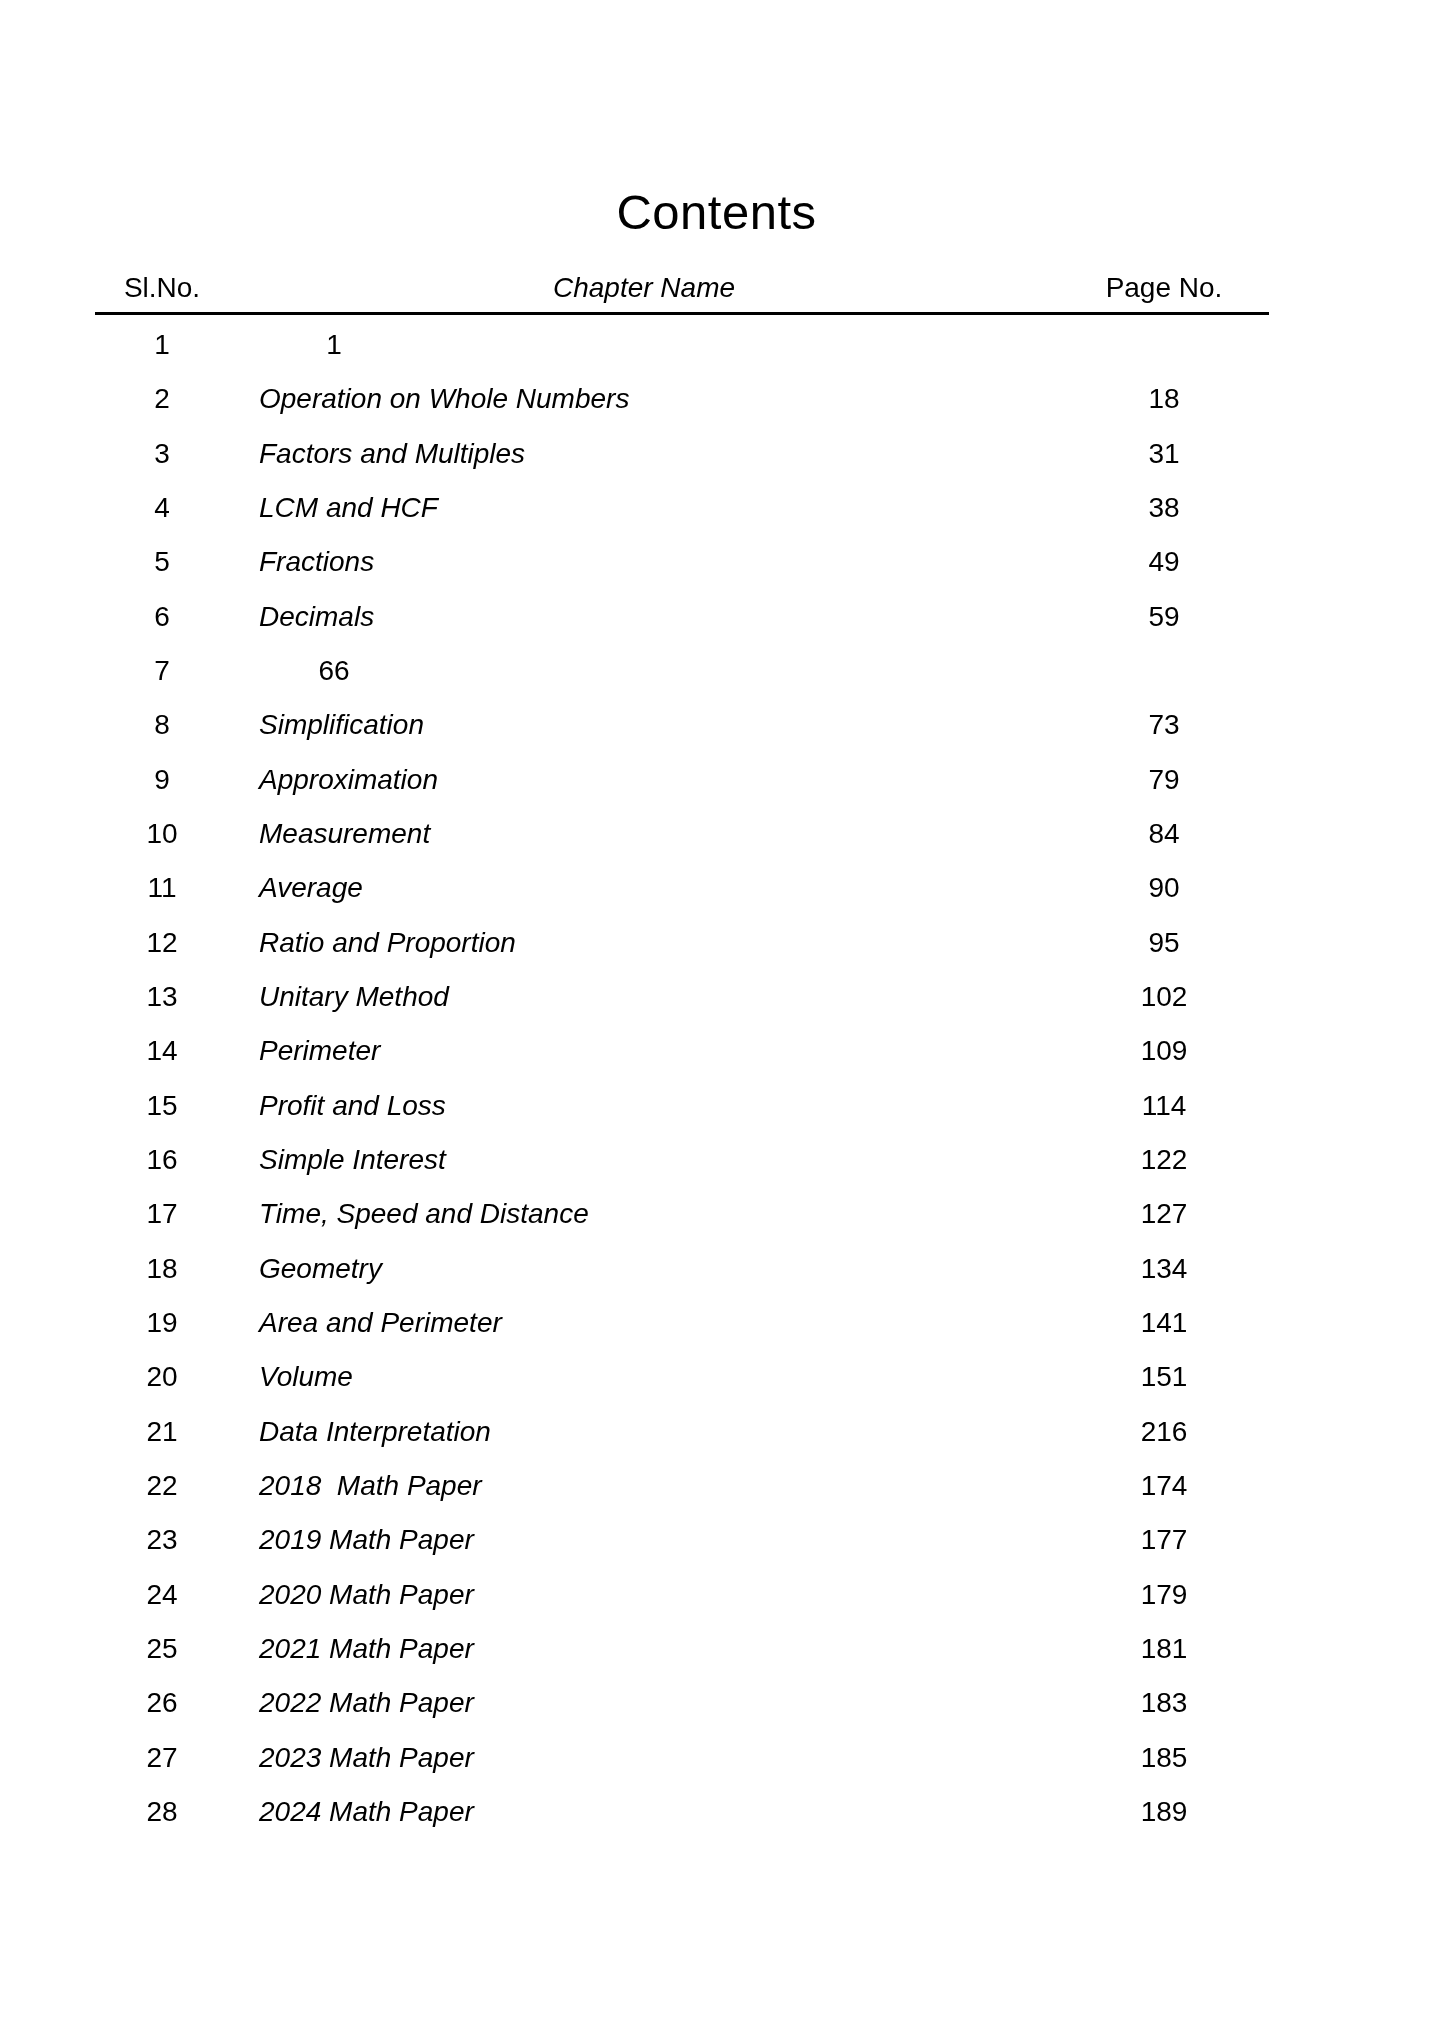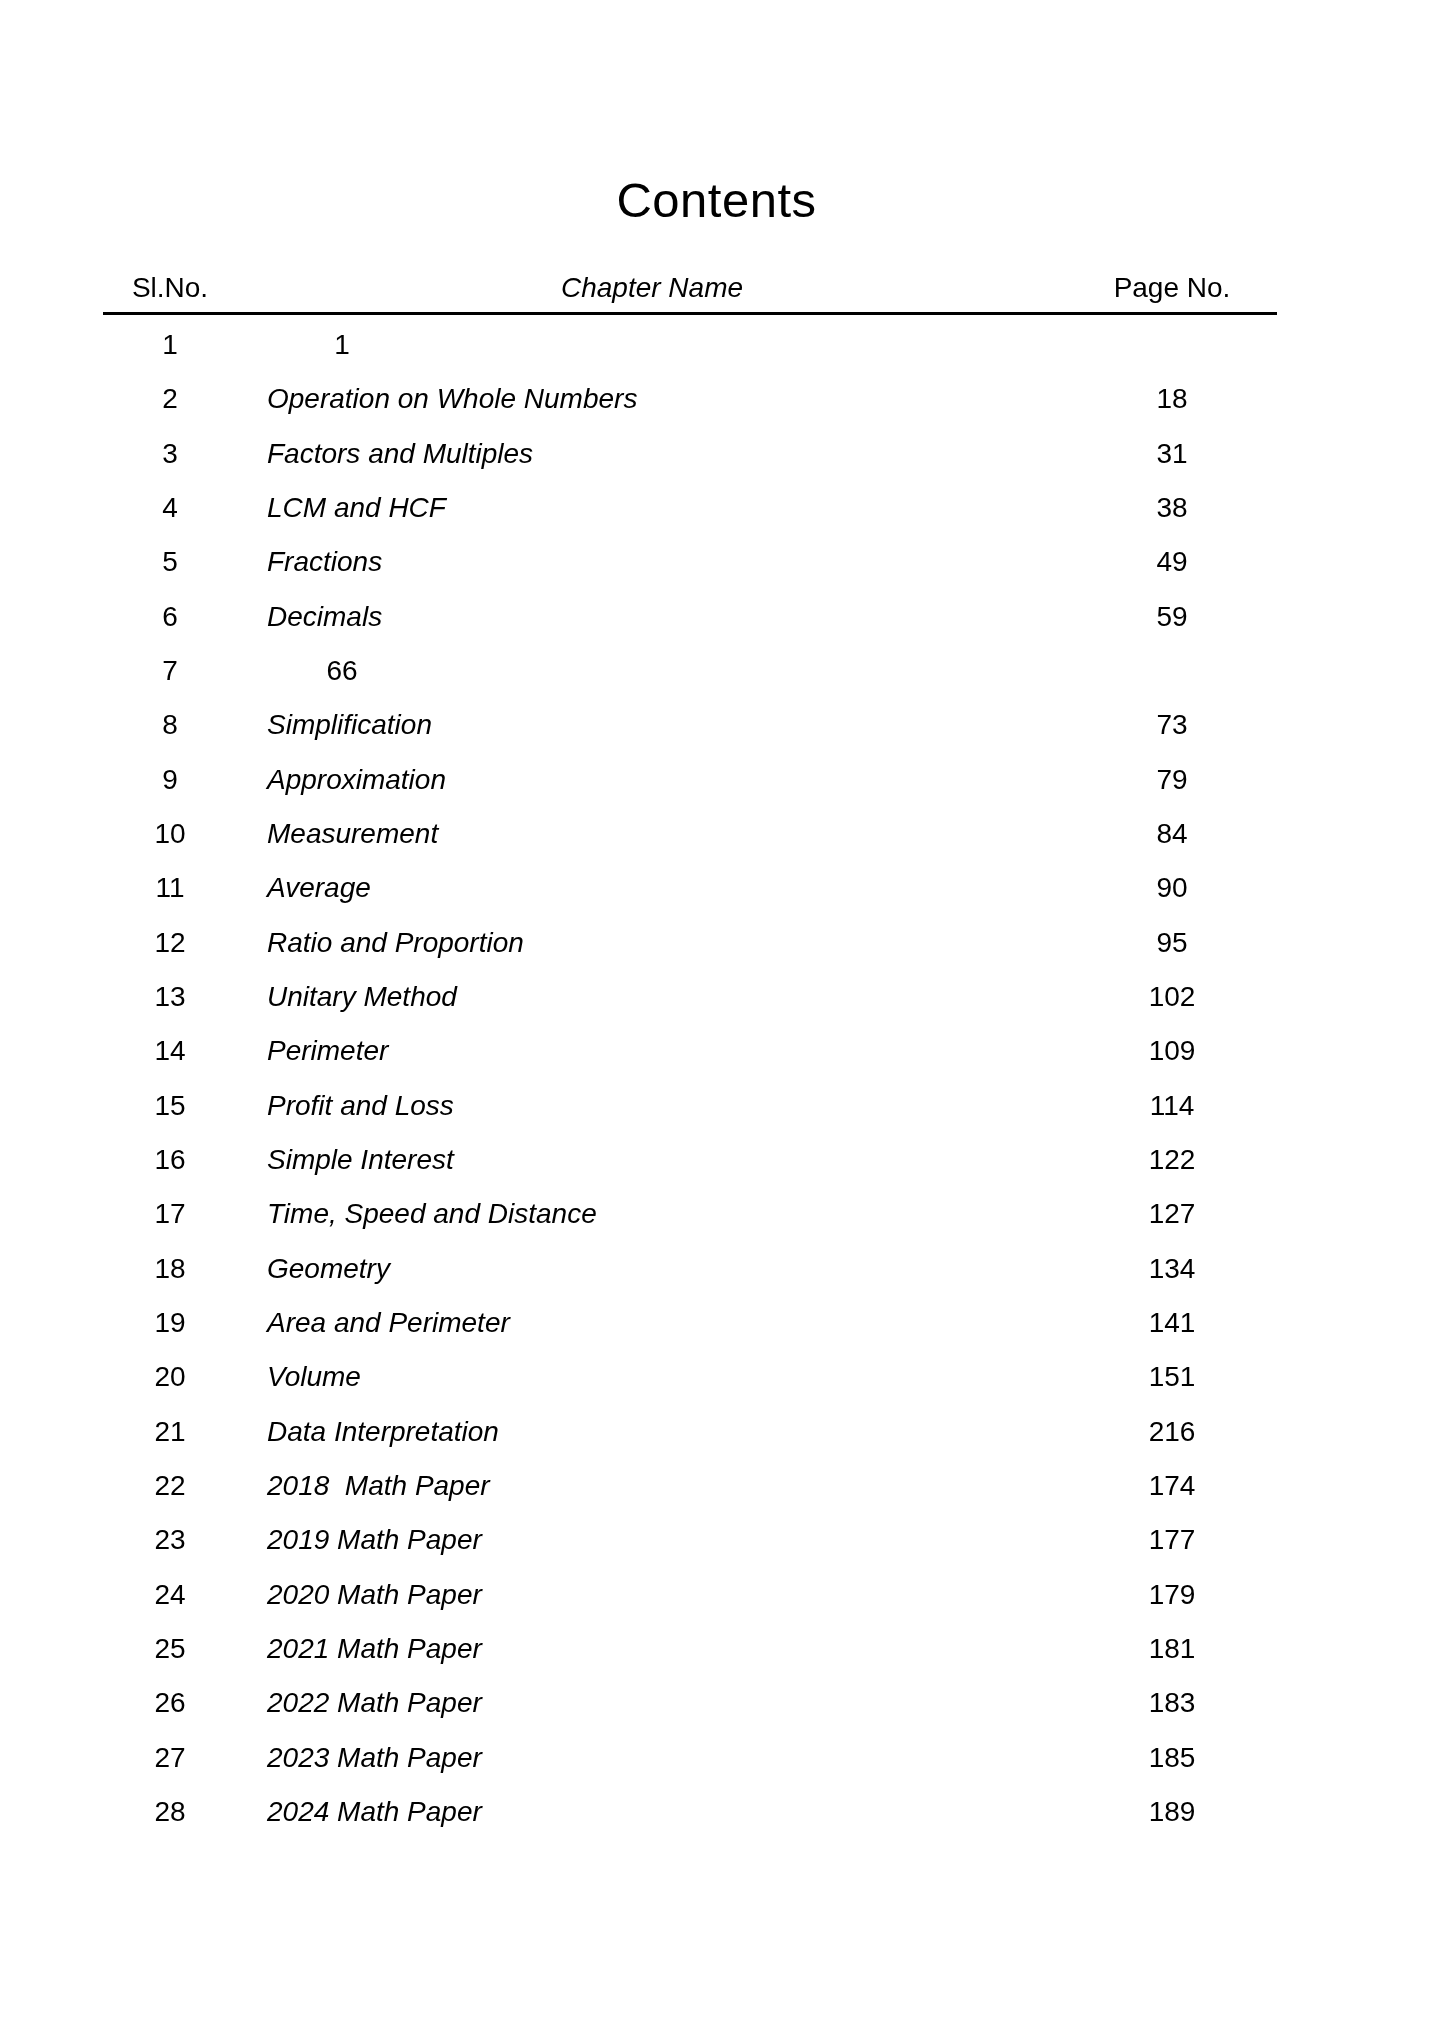--- a/index.html
+++ b/index.html
@@ -12,32 +12,32 @@
     width: 1433px;
     height: 2024px;
     background: #ffffff;
     color: #000000;
     font-family: "Liberation Sans", "DejaVu Sans", sans-serif;
     overflow: hidden;
     margin: 0 auto;
   }
   .title {
     position: absolute;
-    top: 172px;
+    top: 184px;
     left: 0;
     width: 100%;
     margin: 0;
     text-align: center;
     font-size: 49px;
     font-weight: 400;
     letter-spacing: 0.5px;
   }
   .toc {
     position: absolute;
-    left: 103px;
+    left: 95px;
     top: 264px;
     width: 1174px;
   }
   .toc-header {
     display: flex;
     height: 48px;
     align-items: center;
     font-size: 28px;
   }
   .toc-rule {

